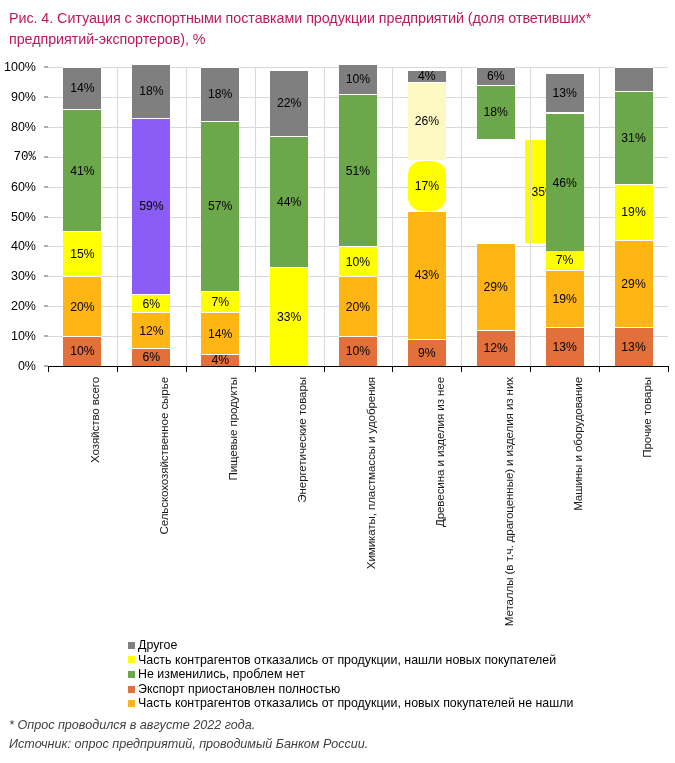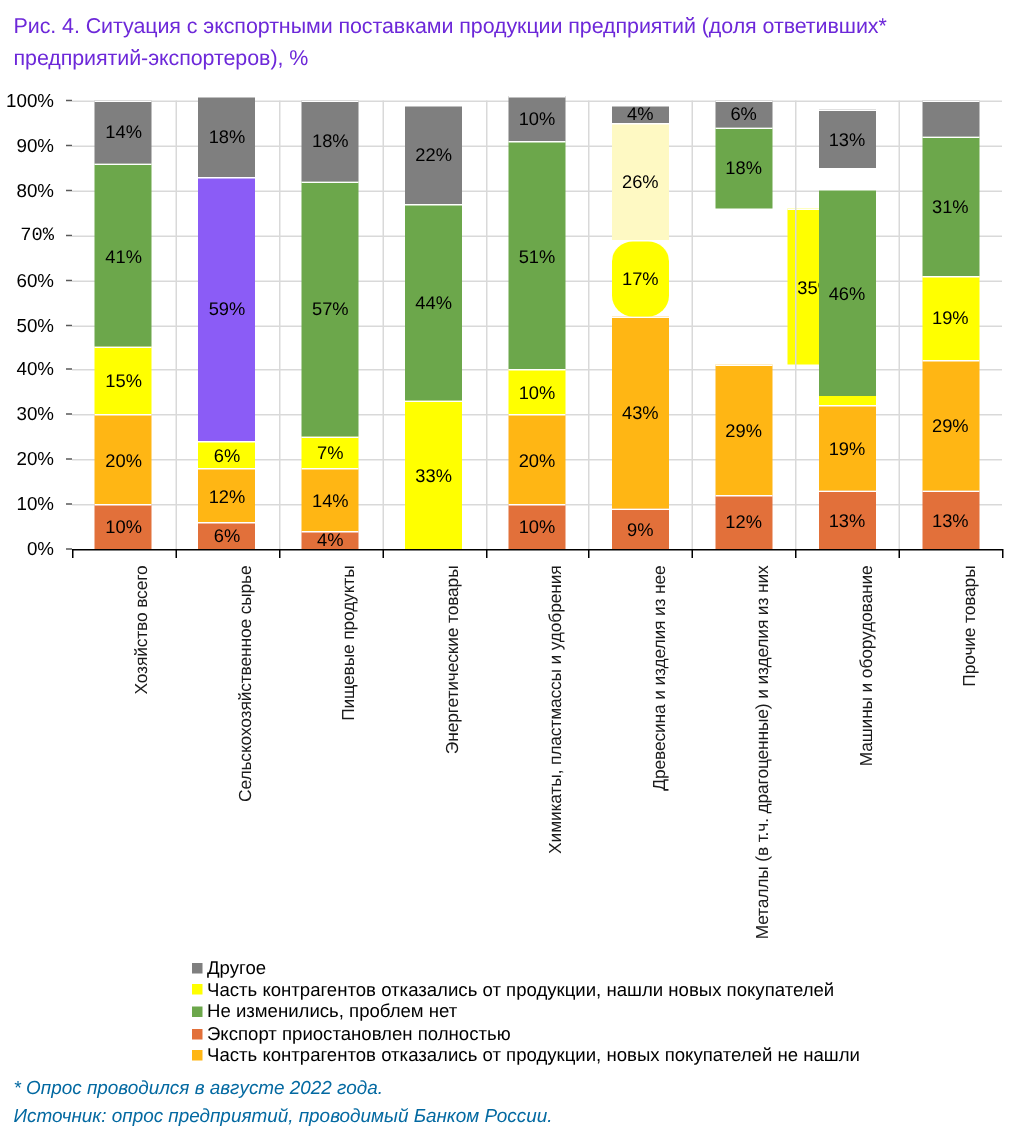--- a/index.html
+++ b/index.html
@@ -17,21 +17,21 @@
   }
 
   
   #figure-title {
     position: absolute;
     left: 9px;
     top: 8px;
     width: 650px;
     font-size: 14.3px;
     line-height: 21px;
-    color: #6d28d9;
+    color: #be185d;
     font-weight: 400;
     letter-spacing: -0.05px;
   }
 
   
   #chart-area {
     position: absolute;
     left: 0px;
     top: 55px;
     width: 675px;
@@ -163,21 +163,21 @@
   
   #footnotes {
     position: absolute;
     left: 9px;
     top: 716px;
     width: 650px;
   }
   .footnote {
     font-size: 12.6px;
     font-style: italic;
-    color: #0369a1;
+    color: #404040;
     line-height: 19px;
     white-space: nowrap;
   }
 </style>
 </head>
 <body>
 
 <div id="figure-title">Рис. 4. Ситуация с экспортными поставками продукции предприятий (доля ответив­ших* предприятий-экспортеров), %</div>
 
 <div id="chart-area">
@@ -331,21 +331,21 @@
       <div class="bar-col" style="left: 497.667px; width: 38px;">
         <div class="seg" style="height: 38.87px; bottom: 0px; background: rgb(226, 112, 58);">
           <span>13%</span>
         </div>
         <div class="seg" style="height: 56.81px; bottom: 38.87px; background: rgb(255, 182, 20);">
           <span>19%</span>
         </div>
         <div class="seg" style="height: 20.93px; bottom: 95.68px; background: rgb(255, 255, 0);">
           <span>7%</span>
         </div>
-        <div class="seg" style="height: 137.54px; bottom: 102px; background: rgb(108, 167, 75);">
+        <div class="seg" style="height: 137.54px; bottom: 115px; background: rgb(108, 167, 75);">
           <span>46%</span>
         </div>
         <div class="seg" style="height: 38.87px; bottom: 254.15px; background: rgb(127, 127, 127);">
           <span>13%</span>
         </div>
       </div>
       <div class="vgridline" style="left: 551.111px;"></div>
       <div class="bar-col" style="left: 566.556px; width: 38px;">
         <div class="seg" style="height: 38.87px; bottom: 0px; background: rgb(226, 112, 58);">
           <span>13%</span>

